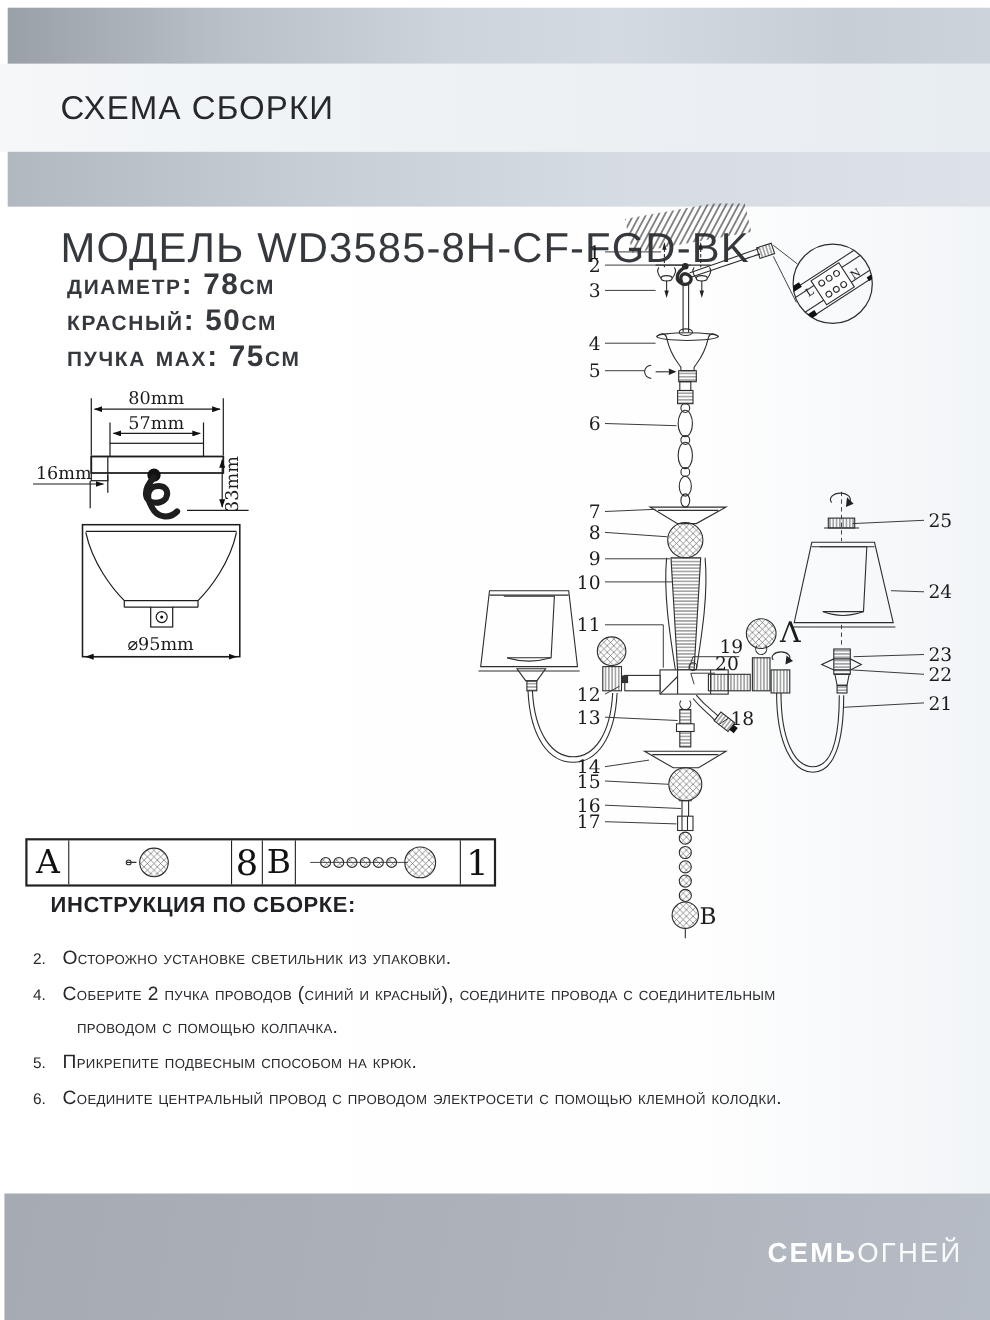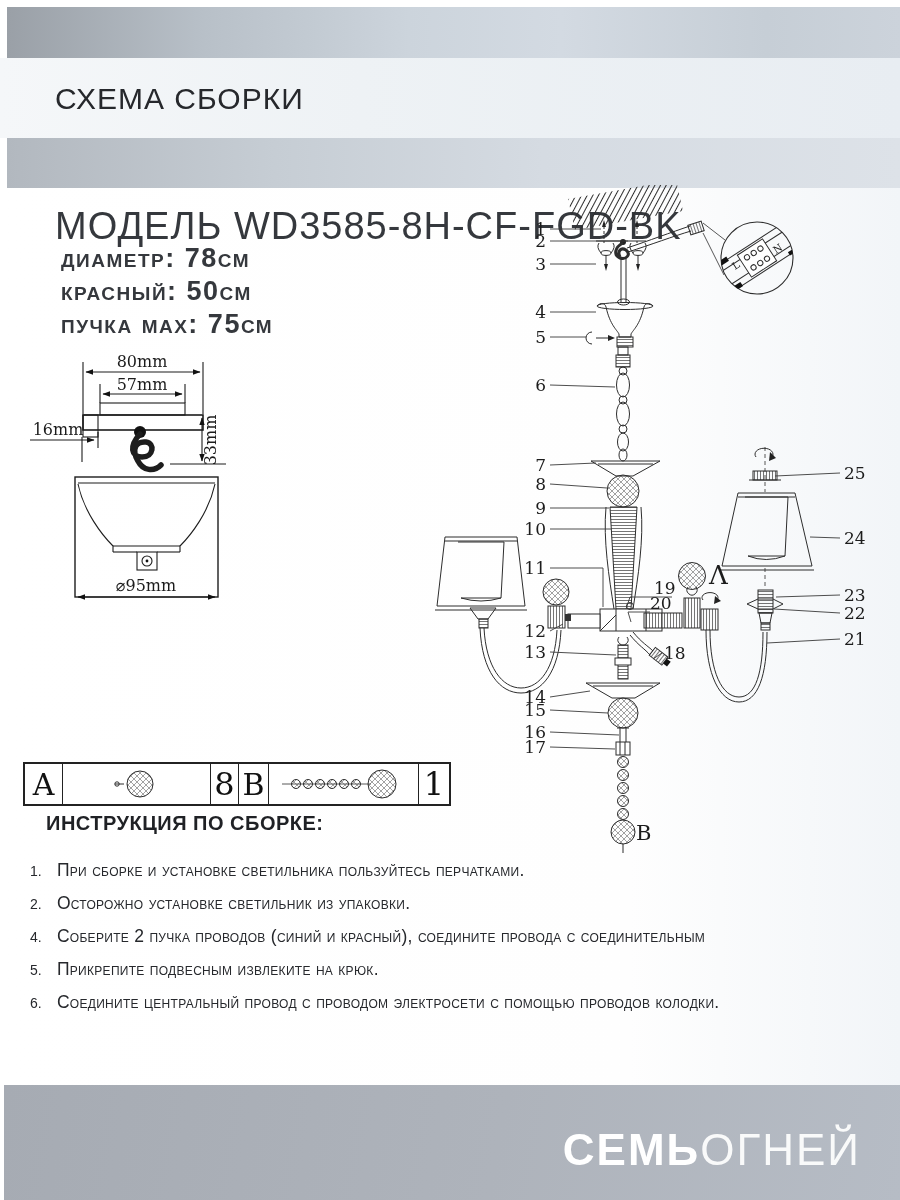--- a/index.html
+++ b/index.html
@@ -10,21 +10,21 @@
   .band-header{position:absolute;left:0;top:58px;right:0;height:80px;
     background:linear-gradient(90deg,#f5f7f9 0%,#eef2f5 40%,#e8edf2 100%);}
   .band-header .title{position:absolute;left:55px;top:24px;font-size:30px;font-weight:400;
     color:#26282c;letter-spacing:1px;}
   .band-mid{position:absolute;left:7px;top:138px;right:0;height:50px;
     background:linear-gradient(90deg,#b2b8bf 0%,#c6cdd4 30%,#d5dbe2 60%,#dde2e8 100%);}
   .content{position:absolute;left:0;top:188px;right:0;height:897px;
     background:linear-gradient(90deg,#ffffff 0%,#fefefe 70%,#f2f5f8 100%);}
   .band-footer{position:absolute;left:4px;top:1085px;right:0;height:115px;
     background:linear-gradient(100deg,#a6abb3 0%,#aeb3bb 55%,#b6bcc5 100%);}
-  .brand{position:absolute;right:39px;top:40px;color:#ffffff;font-size:44px;letter-spacing:2px;}
+  .brand{position:absolute;right:25px;top:40px;color:#ffffff;font-size:25px;letter-spacing:2px;}
   .brand .b1{font-weight:700;}
   .brand .b2{font-weight:400;opacity:.93;}
 
   .model-name{position:absolute;left:55px;top:205px;font-size:38px;color:#35383d;
     letter-spacing:1px;font-weight:400;}
   .spec{position:absolute;left:61px;font-size:27px;color:#35383d;letter-spacing:1.5px;
     font-variant:small-caps;font-weight:700;}
   .spec1{top:243px;} .spec2{top:276px;} .spec3{top:309px;}
 
   svg{position:absolute;}
@@ -421,38 +421,35 @@
         <circle cx="106" cy="20" r="14" fill="url(#xh2)"></circle>
       </g>
     </svg>
   </div>
   <div class="pt-cell pt-qty2">1</div>
 </div>
 
 <div class="ins-title">ИНСТРУКЦИЯ ПО СБОРКЕ:</div>
 <div class="ins-list">
   <div class="ins-item">
-    <span class="ins-num">1.</span>
-    <span class="ins-text">При сборке и установке светильника пользуйтесь перчатками.</span>
-  </div>
-  <div class="ins-item">
     <span class="ins-num">2.</span>
     <span class="ins-text">Осторожно установке светильник из упаковки.</span>
   </div>
   <div class="ins-item">
     <span class="ins-num">4.</span>
     <span class="ins-text">Соберите 2 пучка проводов (синий и красный), соедините провода с соединительным</span>
+    <div class="ins-text ins-cont">проводом с помощью колпачка.</div>
   </div>
   <div class="ins-item">
     <span class="ins-num">5.</span>
-    <span class="ins-text">Прикрепите подвесным извлеките на крюк.</span>
+    <span class="ins-text">Прикрепите подвесным способом на крюк.</span>
   </div>
   <div class="ins-item">
     <span class="ins-num">6.</span>
-    <span class="ins-text">Соедините центральный провод с проводом электросети с помощью проводов колодки.</span>
+    <span class="ins-text">Соедините центральный провод с проводом электросети с помощью клемной колодки.</span>
   </div>
 </div>
 
 <div class="band-footer">
   <div class="brand">
     <span class="b1">СЕМЬ</span><span class="b2">ОГНЕЙ</span>
   </div>
 </div>
 
 </body></html>

